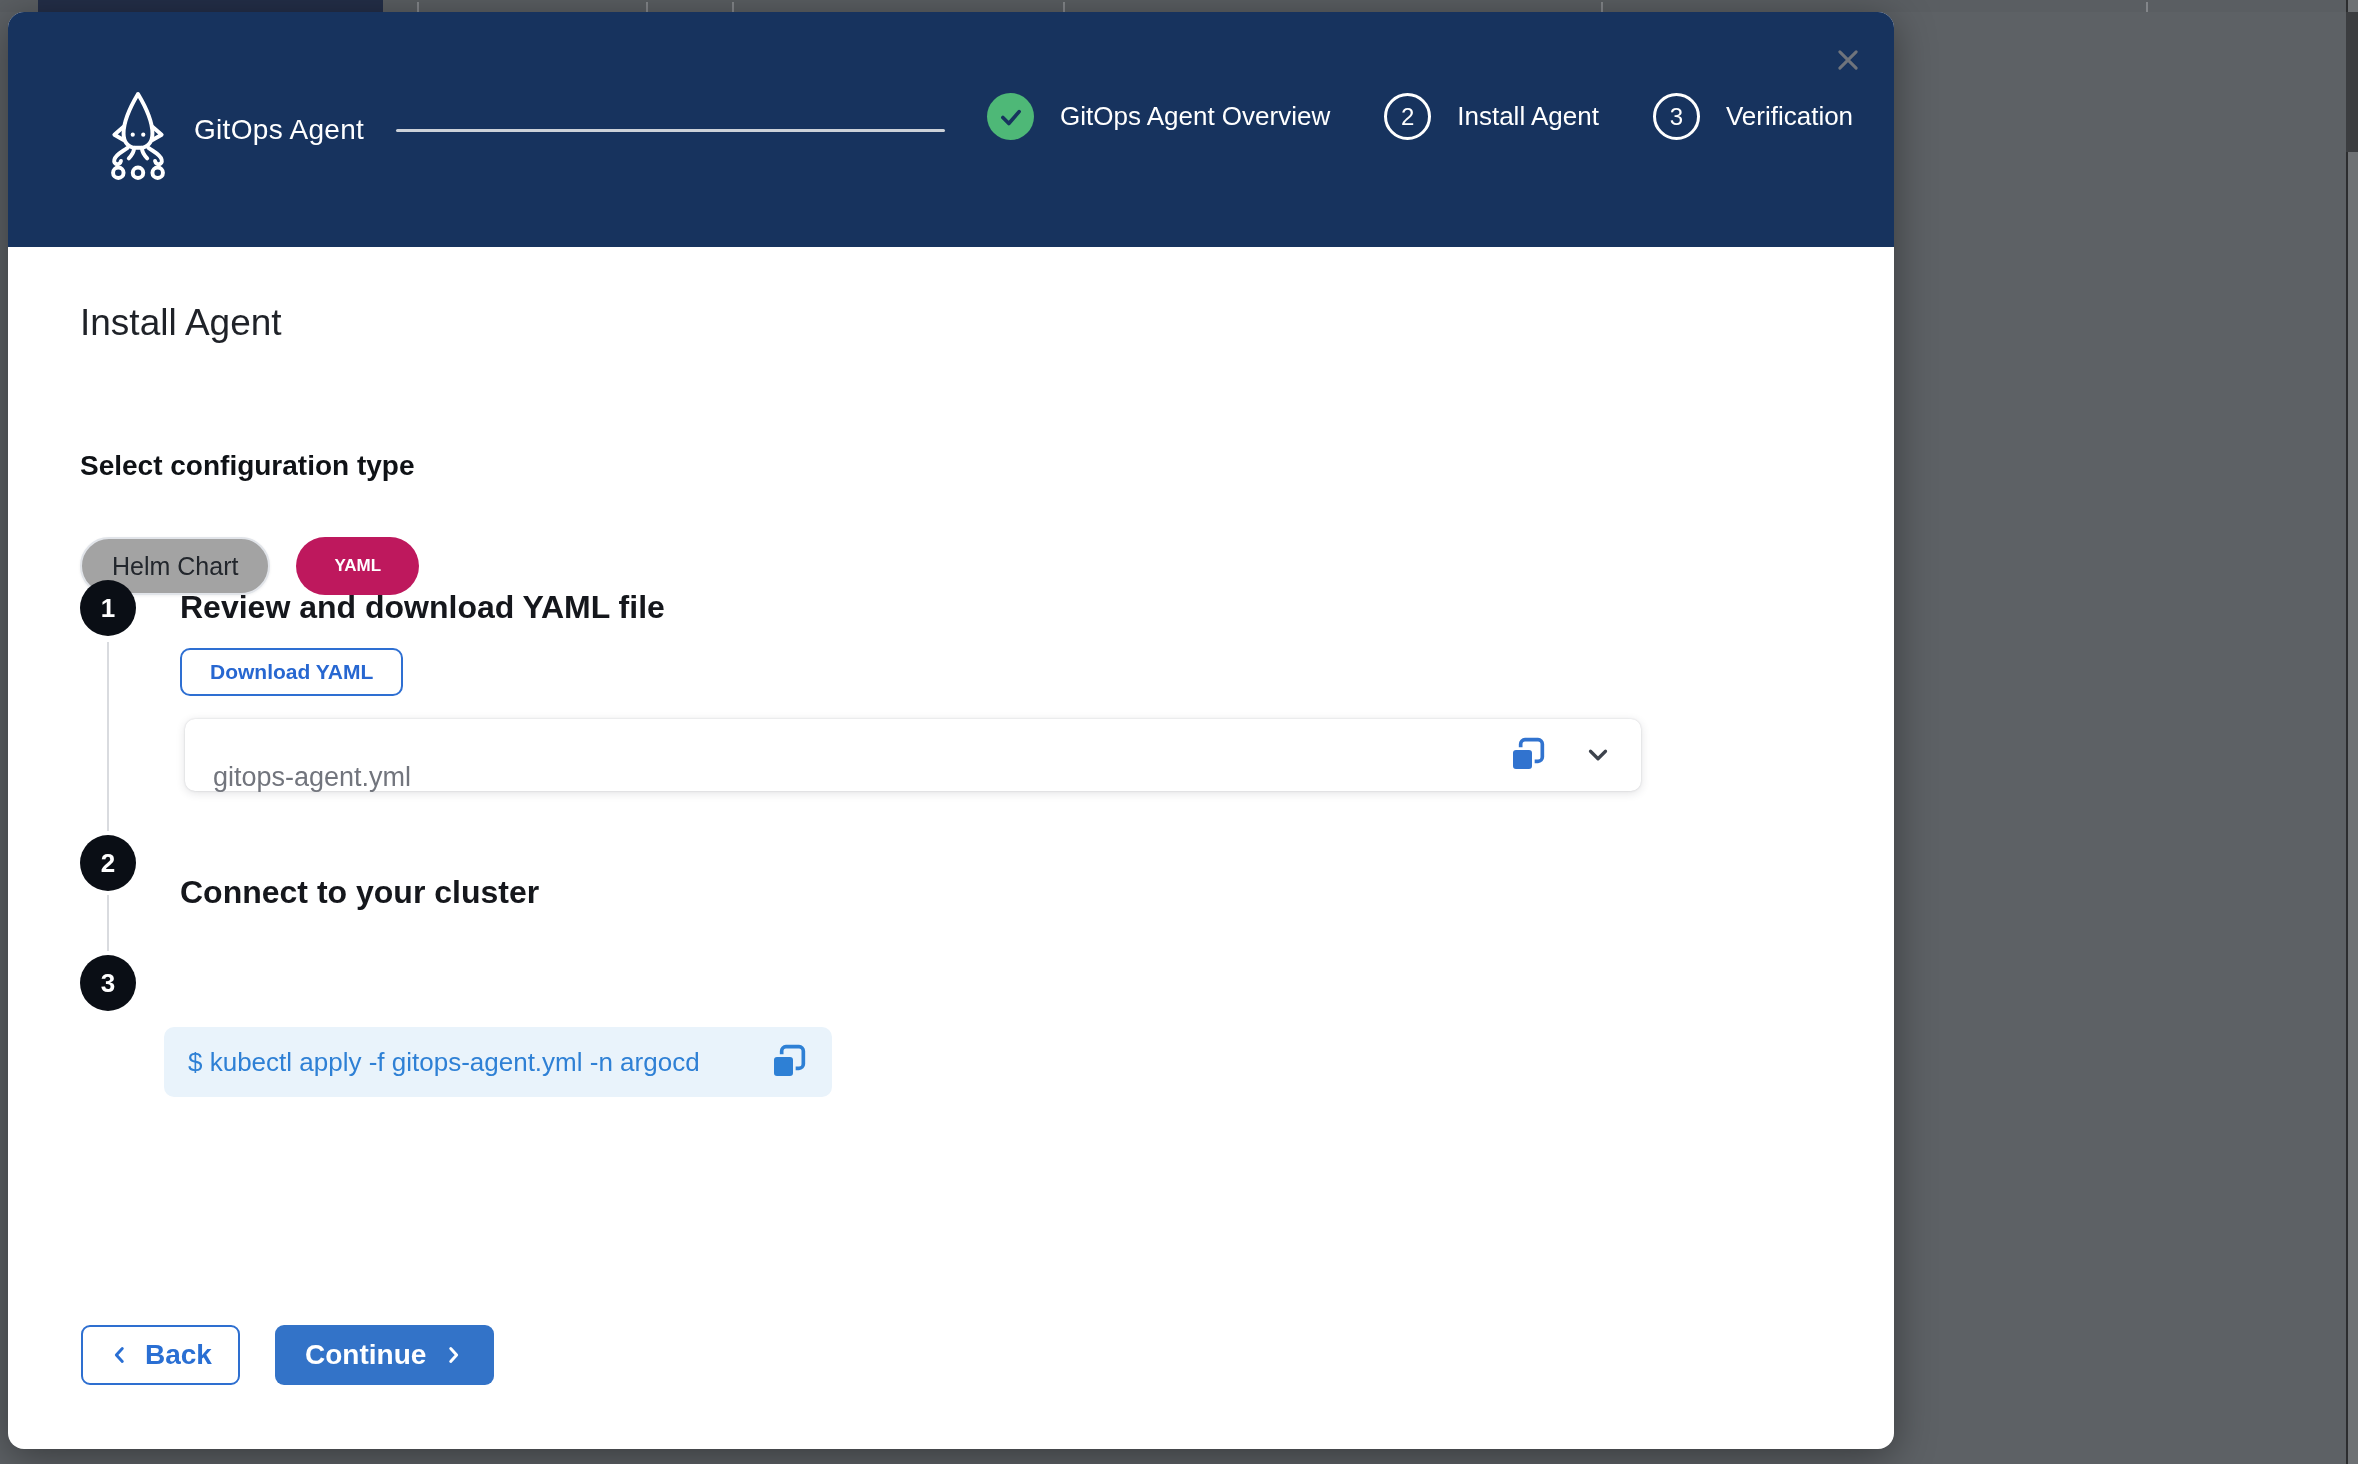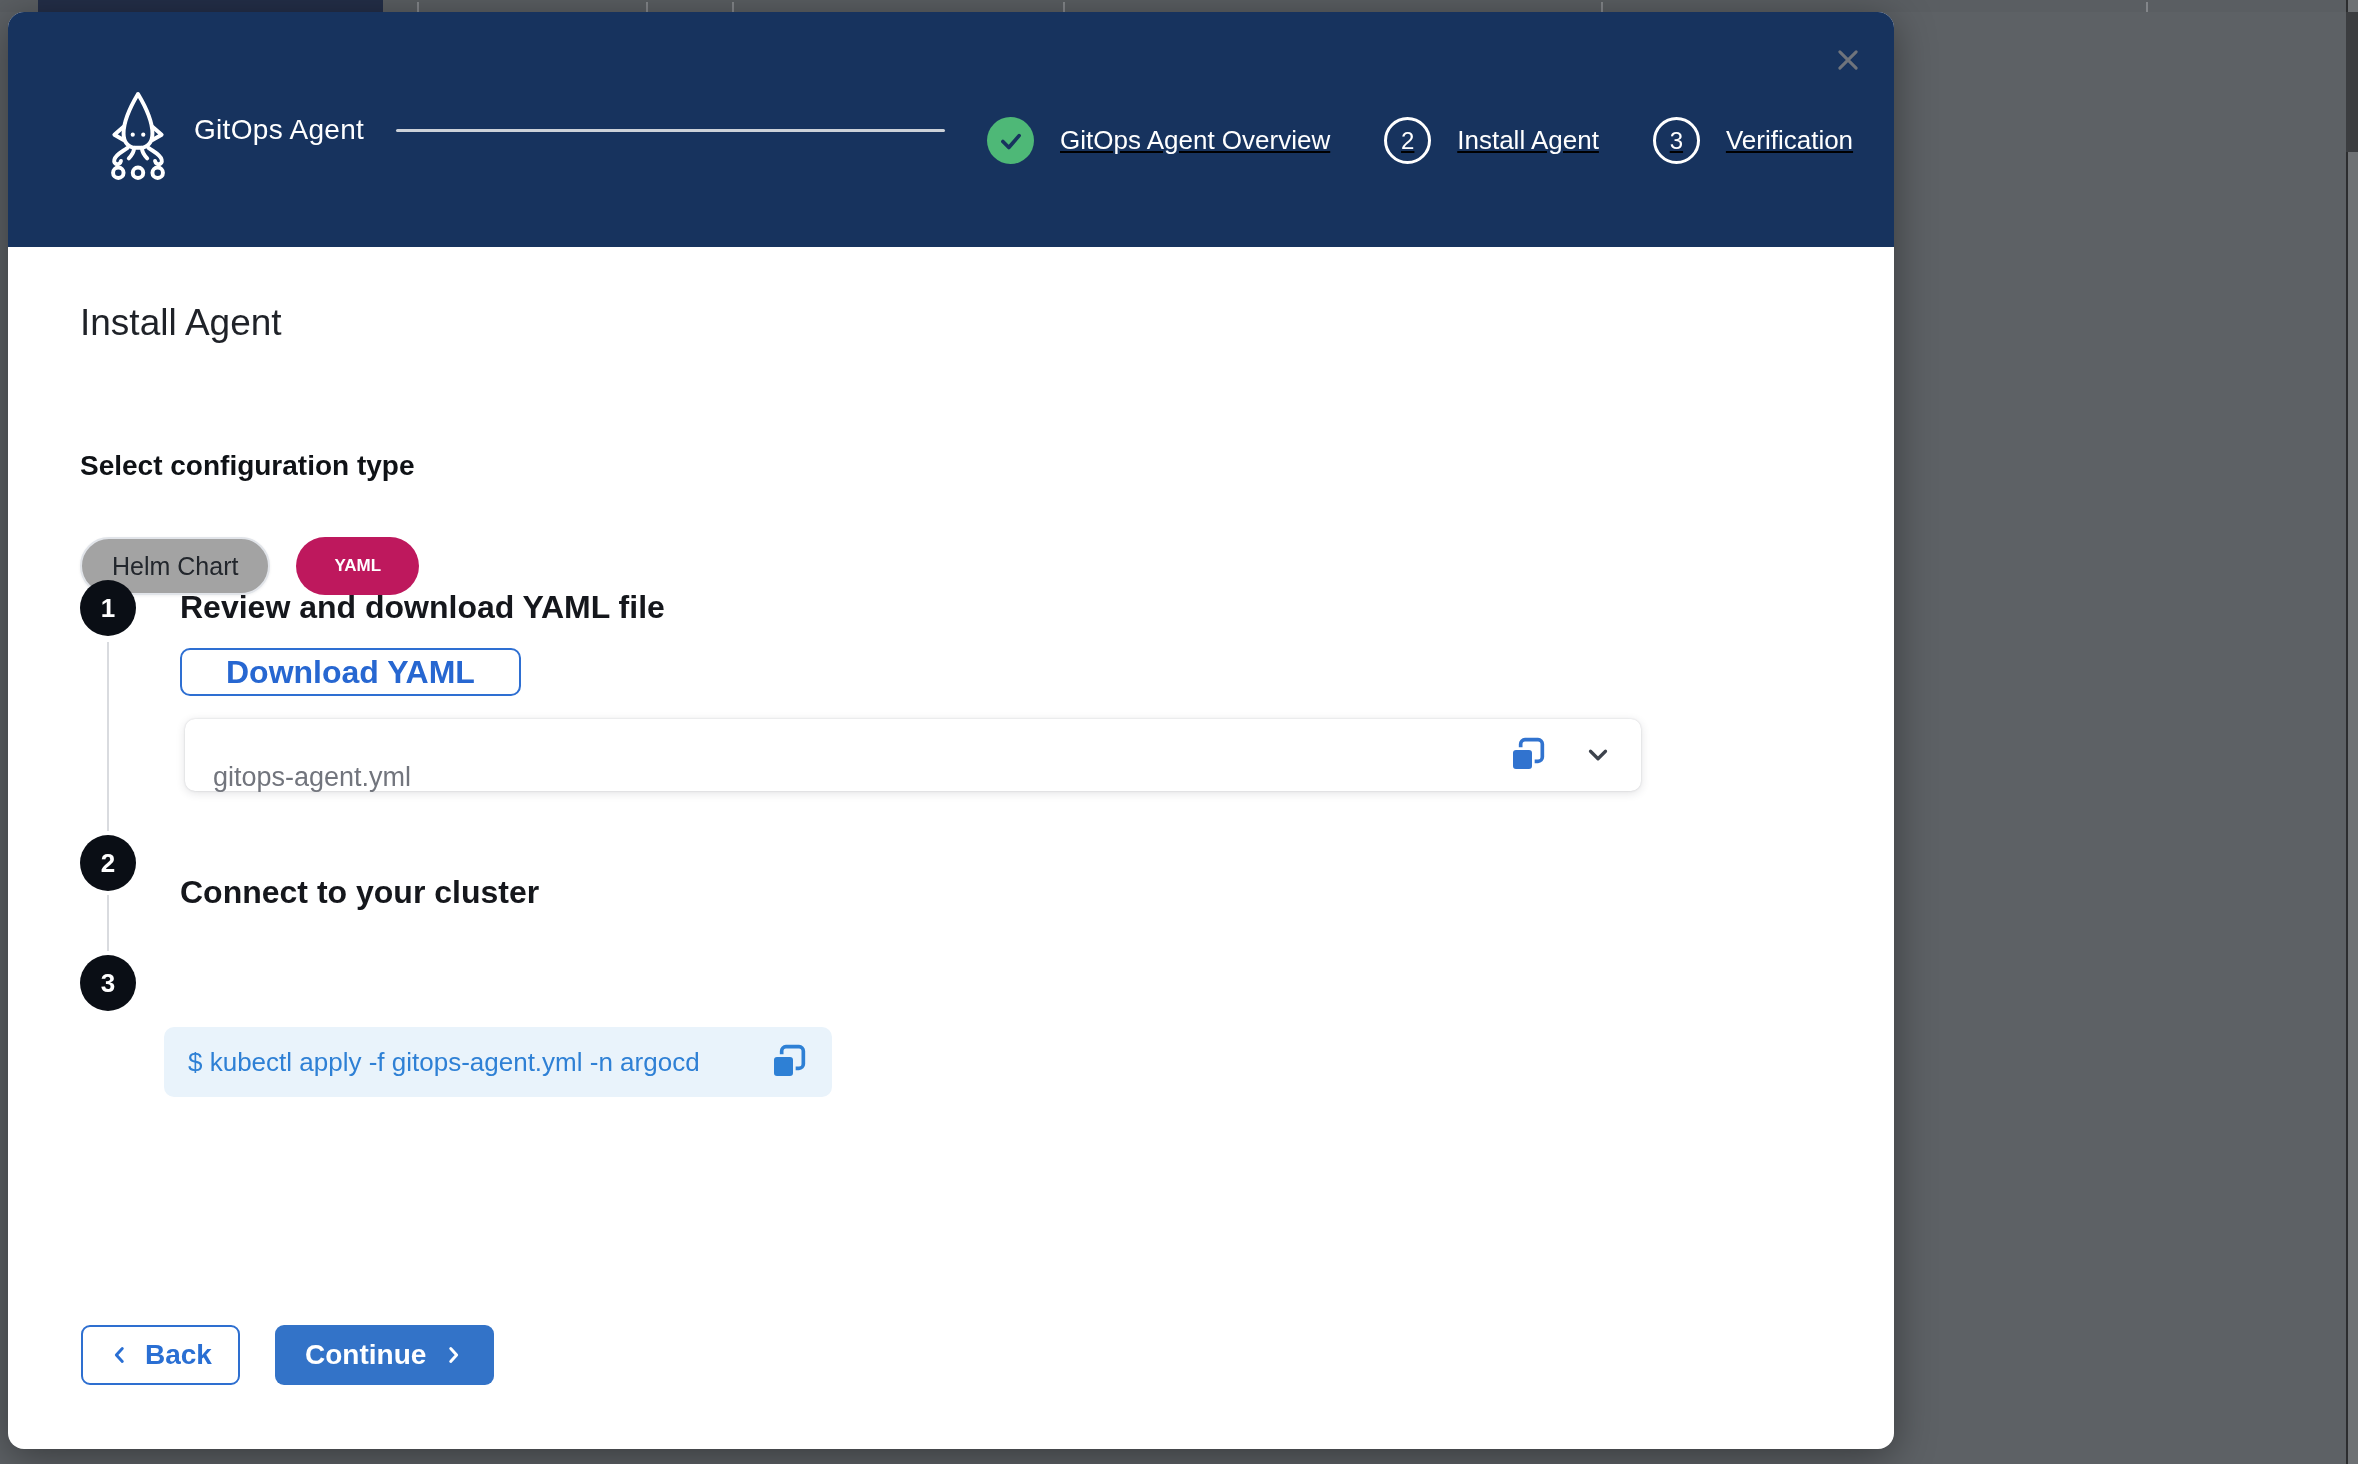--- a/index.html
+++ b/index.html
@@ -20,21 +20,21 @@
   
   .modal{
     position:absolute;left:8px;top:12px;width:1886px;height:1437px;
     background:#ffffff;border-radius:16px;overflow:hidden;
     box-shadow:0 8px 40px rgba(0,0,0,.4);
   }
   .modal-header{position:absolute;top:0;left:0;width:100%;height:235px;background:#17335e;}
   .logo{position:absolute;left:88px;top:78px;width:84px;height:92px;}
   .header-title{position:absolute;left:186px;top:102px;font-size:28px;font-weight:500;color:#ffffff;letter-spacing:.3px;white-space:nowrap;}
   .header-line{position:absolute;left:388px;top:117px;width:549px;height:3px;background:#ccd1d8;border-radius:2px;}
-  .stepper{position:absolute;left:979px;top:102px;height:50px;display:flex;align-items:flex-end;text-decoration:underline;}
+  .stepper{position:absolute;left:979px;top:81px;height:50px;display:flex;align-items:flex-start;}
   .step-item{display:flex;align-items:center;margin-right:54px;}
   .step-item:last-child{margin-right:0;}
   .step-circle{width:47px;height:47px;border-radius:50%;box-sizing:border-box;display:flex;align-items:center;justify-content:center;flex:0 0 auto;}
   .step-circle.done{background:#4eb877;}
   .step-circle.todo{border:3px solid #ffffff;color:#ffffff;font-size:24px;font-weight:500;}
   .step-label{color:#ffffff;font-size:26px;font-weight:500;margin-left:26px;white-space:nowrap;}
   .close-btn{position:absolute;top:32px;right:30px;width:32px;height:32px;cursor:pointer;display:flex;align-items:center;justify-content:center;}
 
   
   .page-title{position:absolute;left:72px;top:290px;font-size:37px;font-weight:500;color:#1f2228;}
@@ -50,22 +50,22 @@
   .badge-3{left:72px;top:943px;}
   .connector{position:absolute;left:99px;width:2px;background:#d9dbdf;}
   .connector.seg1{top:630px;height:189px;}
   .connector.seg2{top:883px;height:56px;}
 
   .step-title{position:absolute;left:172px;font-size:32px;font-weight:700;color:#15171c;white-space:nowrap;}
   .step1-title{top:577px;}
   .step2-title{top:862px;}
   .step3-title{top:953px;}
 
-  .download-btn{position:absolute;left:172px;top:636px;height:48px;padding:0 44px;background:#ffffff;
-    border:2px solid #2e6fd2;border-radius:10px;color:#2767d1;font-weight:700;font-size:32px;
+  .download-btn{position:absolute;left:172px;top:636px;height:48px;padding:0 28px;background:#ffffff;
+    border:2px solid #2e6fd2;border-radius:10px;color:#2767d1;font-weight:700;font-size:21px;
     display:inline-flex;align-items:center;cursor:pointer;box-sizing:border-box;}
 
   .file-card{position:absolute;left:177px;top:707px;width:1456px;height:72px;background:#ffffff;border-radius:10px;
     box-shadow:0 2px 10px rgba(40,45,60,.14),0 0 2px rgba(40,45,60,.18);
     display:flex;align-items:center;padding:0 28px;box-sizing:border-box;}
   .file-name{flex:1;font-size:27px;color:#72757d;margin-top:44px;}
   .file-copy{width:40px;height:40px;margin-right:36px;cursor:pointer;}
   .file-chevron{width:30px;height:30px;cursor:pointer;}
 
   .code-box{position:absolute;left:156px;top:1015px;width:668px;height:70px;background:#e9f3fb;border-radius:10px;

